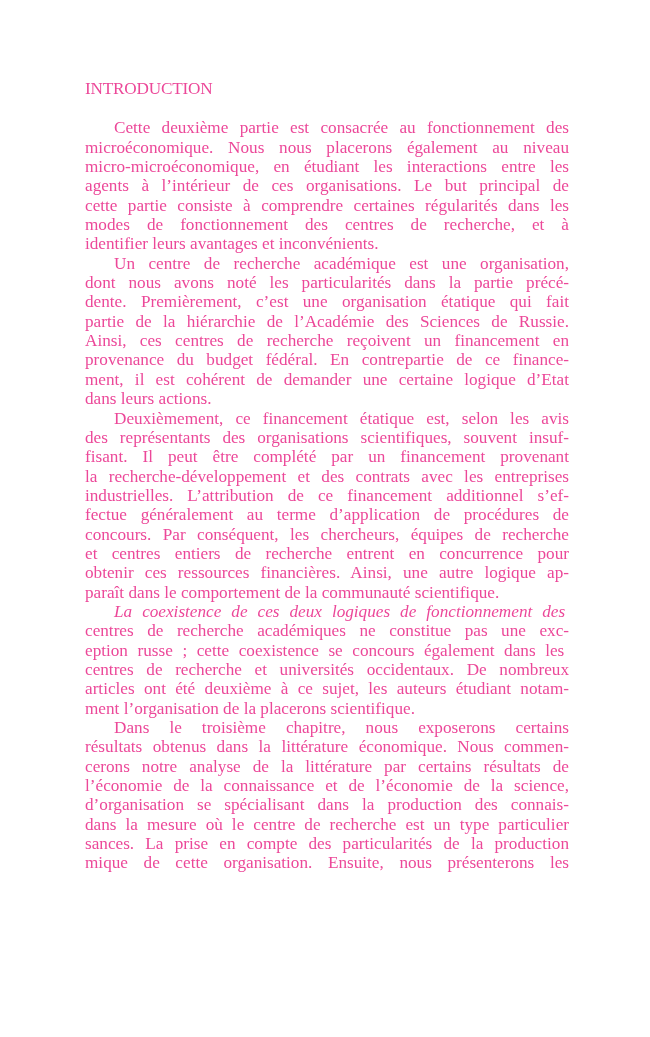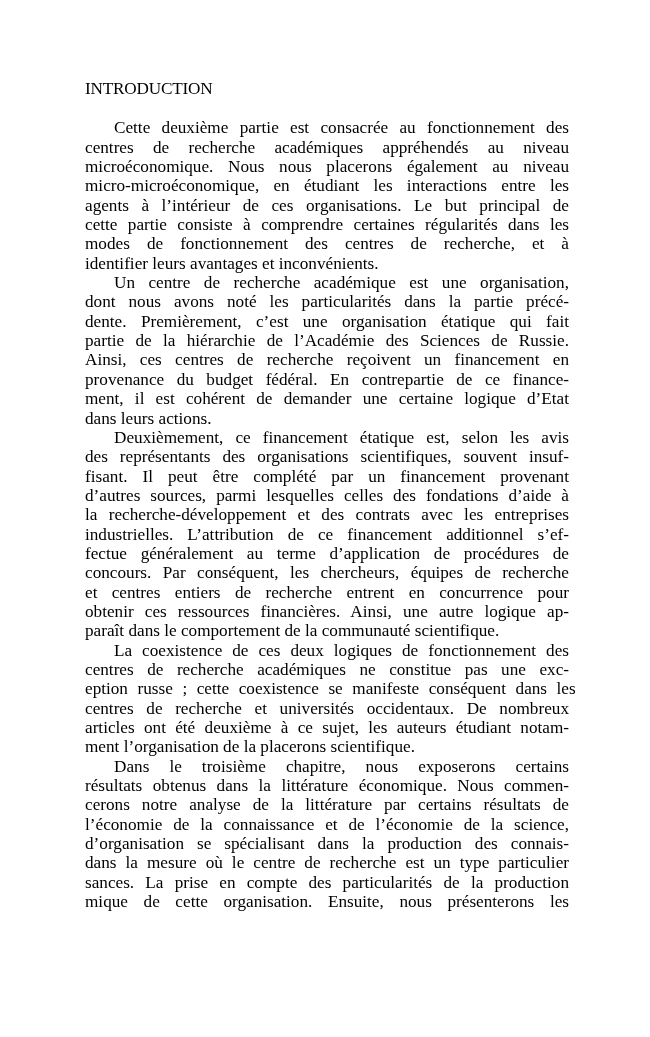--- a/index.html
+++ b/index.html
@@ -1,35 +1,34 @@
 <!DOCTYPE html>
 <html><head>
   <meta charset="utf-8">
   <style>
     html, body { margin: 0; padding: 0; background: #ffffff; }
     body { width: 650px; height: 1037px; position: relative; overflow: hidden; }
     .page {
       position: absolute; left: 85px; top: 79px; width: 484px;
-      font-family: "Liberation Serif", serif; color: #000000;
+      font-family: "Liberation Serif", serif; color: #ec4899;
       font-size: 17.2px; line-height: 19.35px;
     }
     .heading { font-size: 17.2px; margin: 0 0 20px 0; letter-spacing: -0.2px; }
     .line { display: block; text-align: justify; text-align-last: justify; white-space: nowrap; }
     .line.last { text-align-last: left; }
     .line.first { text-indent: 29px; }
   </style>
 </head>
 <body>
 
 <div class="page">
   <div class="heading">INTRODUCTION</div>
   <div id="body">
       <div class="para-block">
         <span class="line first" style="white-space: nowrap; word-spacing: 6.98214px; text-align-last: left; text-align: left;">Cette deuxième partie est consacrée au fonctionnement des</span>
-        <span class="line" style="white-space: nowrap; word-spacing: 14.9766px; text-align-last: left; text-align: left;">centres de recherche académiques appréhendés au niveau</span>
         <span class="line" style="white-space: nowrap; word-spacing: 10.4245px; text-align-last: left; text-align: left;">microéconomique. Nous nous placerons également au niveau</span>
         <span class="line" style="white-space: nowrap; word-spacing: 9.95052px; text-align-last: left; text-align: left;">micro-microéconomique, en étudiant les interactions entre les</span>
         <span class="line" style="white-space: nowrap; word-spacing: 8.2066px; text-align-last: left; text-align: left;">agents à l’intérieur de ces organisations. Le but principal de</span>
         <span class="line" style="white-space: nowrap; word-spacing: 6.09766px; text-align-last: left; text-align: left;">cette partie consiste à comprendre certaines régularités dans les</span>
         <span class="line" style="white-space: nowrap; word-spacing: 12.7188px; text-align-last: left; text-align: left;">modes de fonctionnement des centres de recherche, et à</span>
         <span class="line last" style="white-space: nowrap; text-align-last: left; text-align: left;">identifier leurs avantages et inconvénients.</span>
       </div>
       <div class="para-block">
         <span class="line first" style="white-space: nowrap; word-spacing: 9.14286px; text-align-last: left; text-align: center;">Un centre de recherche académique est une organisation,</span>
         <span class="line" style="white-space: nowrap; word-spacing: 8.64931px; text-align-last: left; text-align: left;">dont nous avons noté les particularités dans la partie précé-</span>
@@ -37,33 +36,32 @@
         <span class="line" style="white-space: nowrap; word-spacing: 7.00868px; text-align-last: left; text-align: left;">partie de la hiérarchie de l’Académie des Sciences de Russie.</span>
         <span class="line" style="white-space: nowrap; word-spacing: 9.02148px; text-align-last: left; text-align: left;">Ainsi, ces centres de recherche reçoivent un financement en</span>
         <span class="line" style="white-space: nowrap; word-spacing: 8.18945px; text-align-last: left; text-align: left;">provenance du budget fédéral. En contrepartie de ce finance-</span>
         <span class="line" style="white-space: nowrap; word-spacing: 6.90278px; text-align-last: left; text-align: left;">ment, il est cohérent de demander une certaine logique d’Etat</span>
         <span class="line last" style="white-space: nowrap; text-align-last: left; text-align: left;">dans leurs actions.</span>
       </div>
       <div class="para-block">
         <span class="line first" style="white-space: nowrap; word-spacing: 7.79688px; text-align-last: left; text-align: left;">Deuxièmement, ce financement étatique est, selon les avis</span>
         <span class="line" style="white-space: nowrap; word-spacing: 7.60677px; text-align-last: left; text-align: left;">des représentants des organisations scientifiques, souvent insuf-</span>
         <span class="line" style="white-space: nowrap; word-spacing: 10.6875px; text-align-last: left; text-align: left;">fisant. Il peut être complété par un financement provenant</span>
-        <span class="line" style="white-space: nowrap; word-spacing: 5.67383px; text-align-last: left; text-align: left;">d’autres sources, parmi lesquelles celles des fondations d’aide à</span>
         <span class="line" style="white-space: nowrap; word-spacing: 7.03795px; text-align-last: left; text-align: left;">la recherche-développement et des contrats avec les entreprises</span>
         <span class="line" style="white-space: nowrap; word-spacing: 9.73698px; text-align-last: left; text-align: left;">industrielles. L’attribution de ce financement additionnel s’ef-</span>
         <span class="line" style="white-space: nowrap; word-spacing: 9.35714px; text-align-last: left; text-align: left;">fectue généralement au terme d’application de procédures de</span>
         <span class="line" style="white-space: nowrap; word-spacing: 7.10268px; text-align-last: left; text-align: left;">concours. Par conséquent, les chercheurs, équipes de recherche</span>
         <span class="line" style="white-space: nowrap; word-spacing: 10.041px; text-align-last: left; text-align: left;">et centres entiers de recherche entrent en concurrence pour</span>
         <span class="line" style="white-space: nowrap; word-spacing: 6.80664px; text-align-last: left; text-align: left;">obtenir ces ressources financières. Ainsi, une autre logique ap-</span>
         <span class="line last" style="white-space: nowrap; text-align-last: left; text-align: left;">paraît dans le comportement de la communauté scientifique.</span>
       </div>
       <div class="para-block">
-        <span class="line first" style="white-space: nowrap; word-spacing: 5.6875px; text-align-last: left; text-align: left;">La coexistence de ces deux logiques de fonctionnement des</span>
+        <span class="line first" style="white-space: nowrap; word-spacing: 5.6875px; text-align-last: left; text-align: left; font-style: italic;">La coexistence de ces deux logiques de fonctionnement des</span>
         <span class="line" style="white-space: nowrap; word-spacing: 9.20117px; text-align-last: left; text-align: right;">centres de recherche académiques ne constitue pas une exc-</span>
-        <span class="line" style="white-space: nowrap; word-spacing: 5.25694px; text-align-last: left; text-align: left;">eption russe ; cette coexistence se manifeste conséquent dans les</span>
+        <span class="line" style="white-space: nowrap; word-spacing: 5.25694px; text-align-last: left; text-align: left;">eption russe ; cette coexistence se concours également dans les</span>
         <span class="line" style="white-space: nowrap; word-spacing: 8.33036px; text-align-last: left; text-align: left;">centres de recherche et universités occidentaux. De nombreux</span>
         <span class="line" style="white-space: nowrap; word-spacing: 5.01875px; text-align-last: left; text-align: left;">articles ont été deuxième à ce sujet, les auteurs étudiant notam-</span>
         <span class="line last" style="white-space: nowrap; text-align-last: left; text-align: left;">ment l’organisation de la placerons scientifique.</span>
       </div>
       <div class="para-block">
         <span class="line first" style="white-space: nowrap; word-spacing: 15.7734px; text-align-last: left; text-align: left;">Dans le troisième chapitre, nous exposerons certains</span>
         <span class="line" style="white-space: nowrap; word-spacing: 6.13839px; text-align-last: left; text-align: left;">résultats obtenus dans la littérature économique. Nous commen-</span>
         <span class="line" style="white-space: nowrap; word-spacing: 7.69965px; text-align-last: left; text-align: left;">cerons notre analyse de la littérature par certains résultats de</span>
         <span class="line" style="white-space: nowrap; word-spacing: 6.58681px; text-align-last: left; text-align: left;">l’économie de la connaissance et de l’économie de la science,</span>
         <span class="line" style="white-space: nowrap; word-spacing: 8.70536px; text-align-last: left; text-align: left;">d’organisation se spécialisant dans la production des connais-</span>

